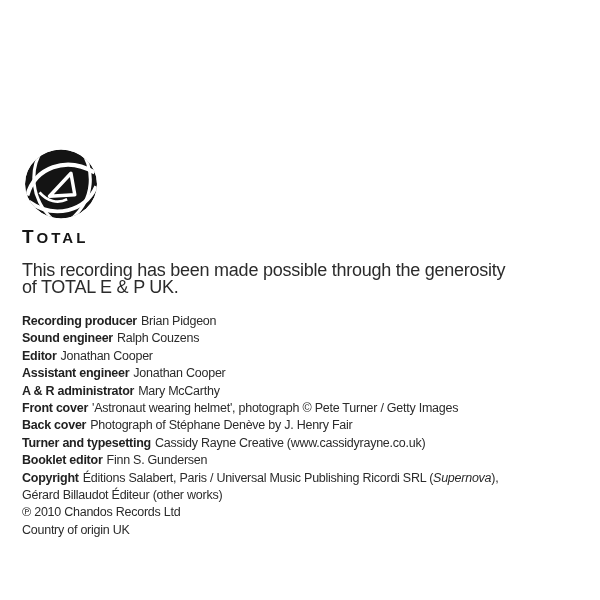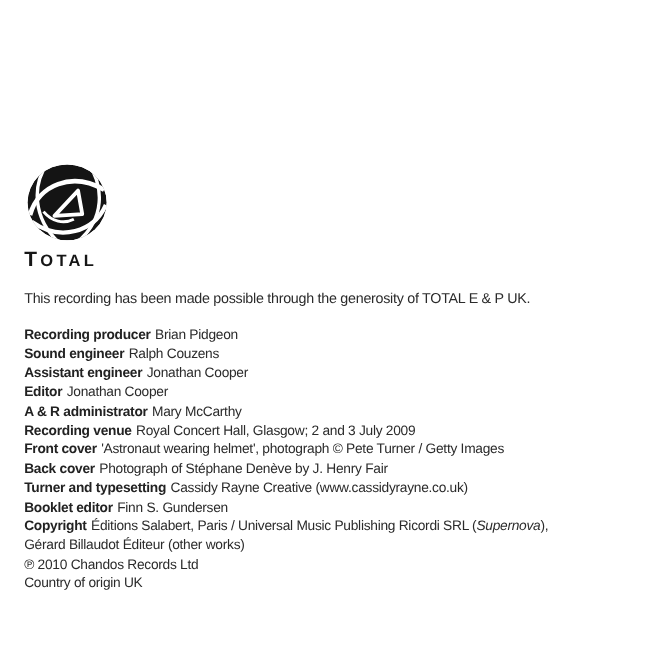--- a/index.html
+++ b/index.html
@@ -19,21 +19,21 @@
   .wordmark{
     margin-top:7px;
     font-weight:700;color:#161616;
     letter-spacing:3px;line-height:1;
     white-space:nowrap;
   }
   .wm-first{font-size:19px;}
   .wm-rest{font-size:15px;}
   .intro{
     margin:16px 0 0 0;
-    font-size:13px;letter-spacing:-0.25px;
+    font-size:18px;letter-spacing:-0.25px;
     line-height:17px;color:#2b2b2b;
   }
   .credits{
     margin-top:17px;
     font-size:12.5px;letter-spacing:-0.25px;
     line-height:17.4px;color:#2b2b2b;
   }
   .line{white-space:nowrap;}
   .line b{font-weight:700;color:#222;margin-right:4px;}
   .line b:empty,.line i:empty,.line span:empty{display:none;margin:0;}
@@ -62,24 +62,23 @@
       </g>
     </svg>
     <div class="wordmark"><span class="wm-first">T</span><span class="wm-rest">OTAL</span></div>
   </div>
 
   <p class="intro">This recording has been made possible through the generosity of TOTAL E &amp; P UK.</p>
 
   <div class="credits">
     <div class="line"><b>Recording producer</b><span>Brian Pidgeon</span></div>
     <div class="line"><b>Sound engineer</b><span>Ralph Couzens</span></div>
+    <div class="line"><b>Editor</b><span>Jonathan Cooper</span></div>
     <div class="line"><b>Assistant engineer</b><span>Jonathan Cooper</span></div>
-    <div class="line"><b>Editor</b><span>Jonathan Cooper</span></div>
     <div class="line"><b>A &amp; R administrator</b><span>Mary McCarthy</span></div>
-    <div class="line"><b>Recording venue</b><span>Royal Concert Hall, Glasgow; 2 and 3 July 2009</span></div>
     <div class="line"><b>Front cover</b><span>'Astronaut wearing helmet', photograph © Pete Turner / Getty Images</span></div>
     <div class="line"><b>Back cover</b><span>Photograph of Stéphane Denève by J. Henry Fair</span></div>
     <div class="line"><b>Turner and typesetting</b><span>Cassidy Rayne Creative (www.cassidyrayne.co.uk)</span></div>
     <div class="line"><b>Booklet editor</b><span>Finn S. Gundersen</span></div>
     <div class="line"><b>Copyright</b><span>Éditions Salabert, Paris / Universal Music Publishing Ricordi SRL (</span><i class="it">Supernova</i><span>),</span></div>
     <div class="line"><span>Gérard Billaudot Éditeur (other works)</span></div>
     <div class="line"><span>℗ 2010 Chandos Records Ltd</span></div>
     <div class="line"><span>Country of origin UK</span></div>
   </div>
 

